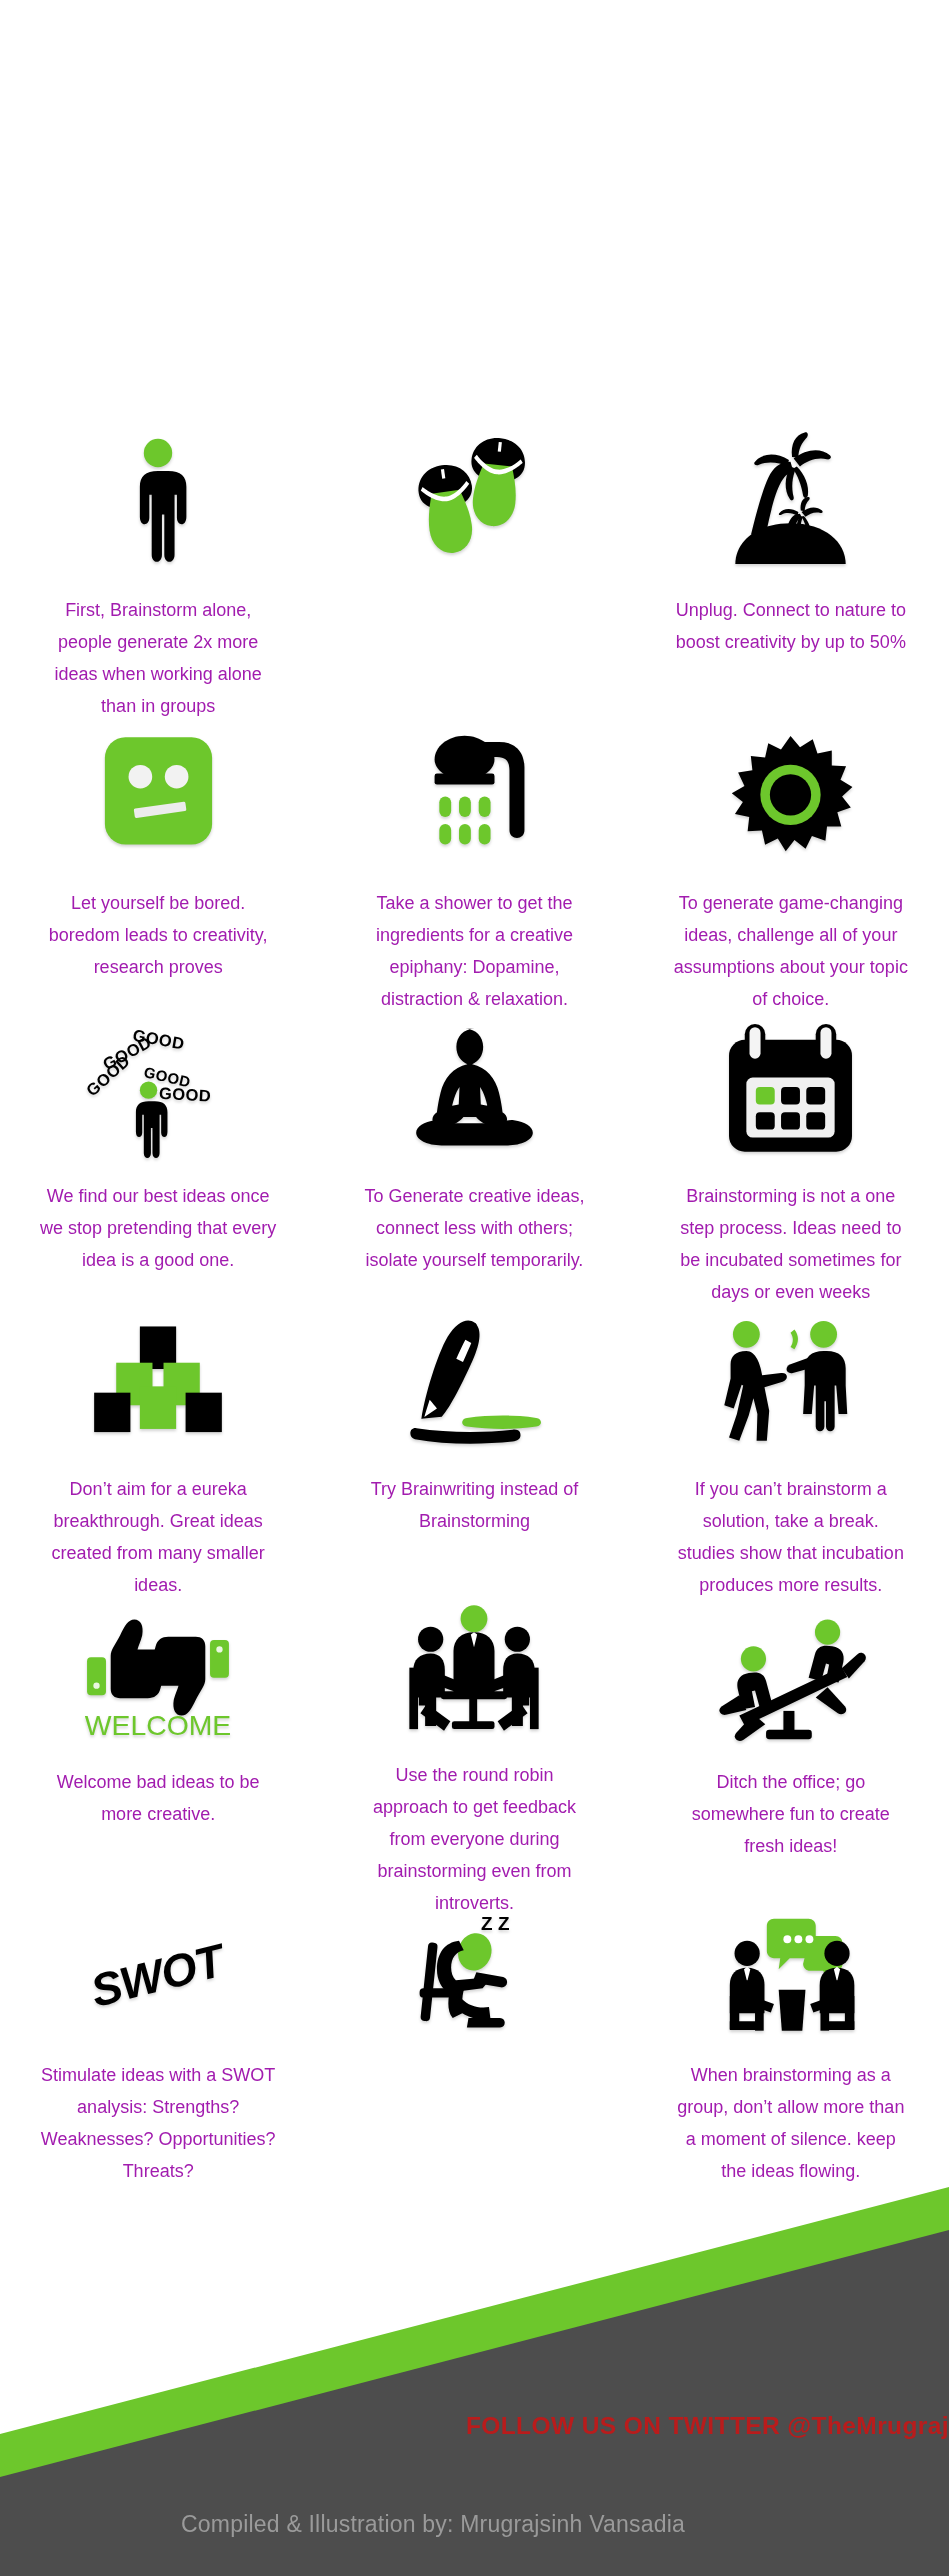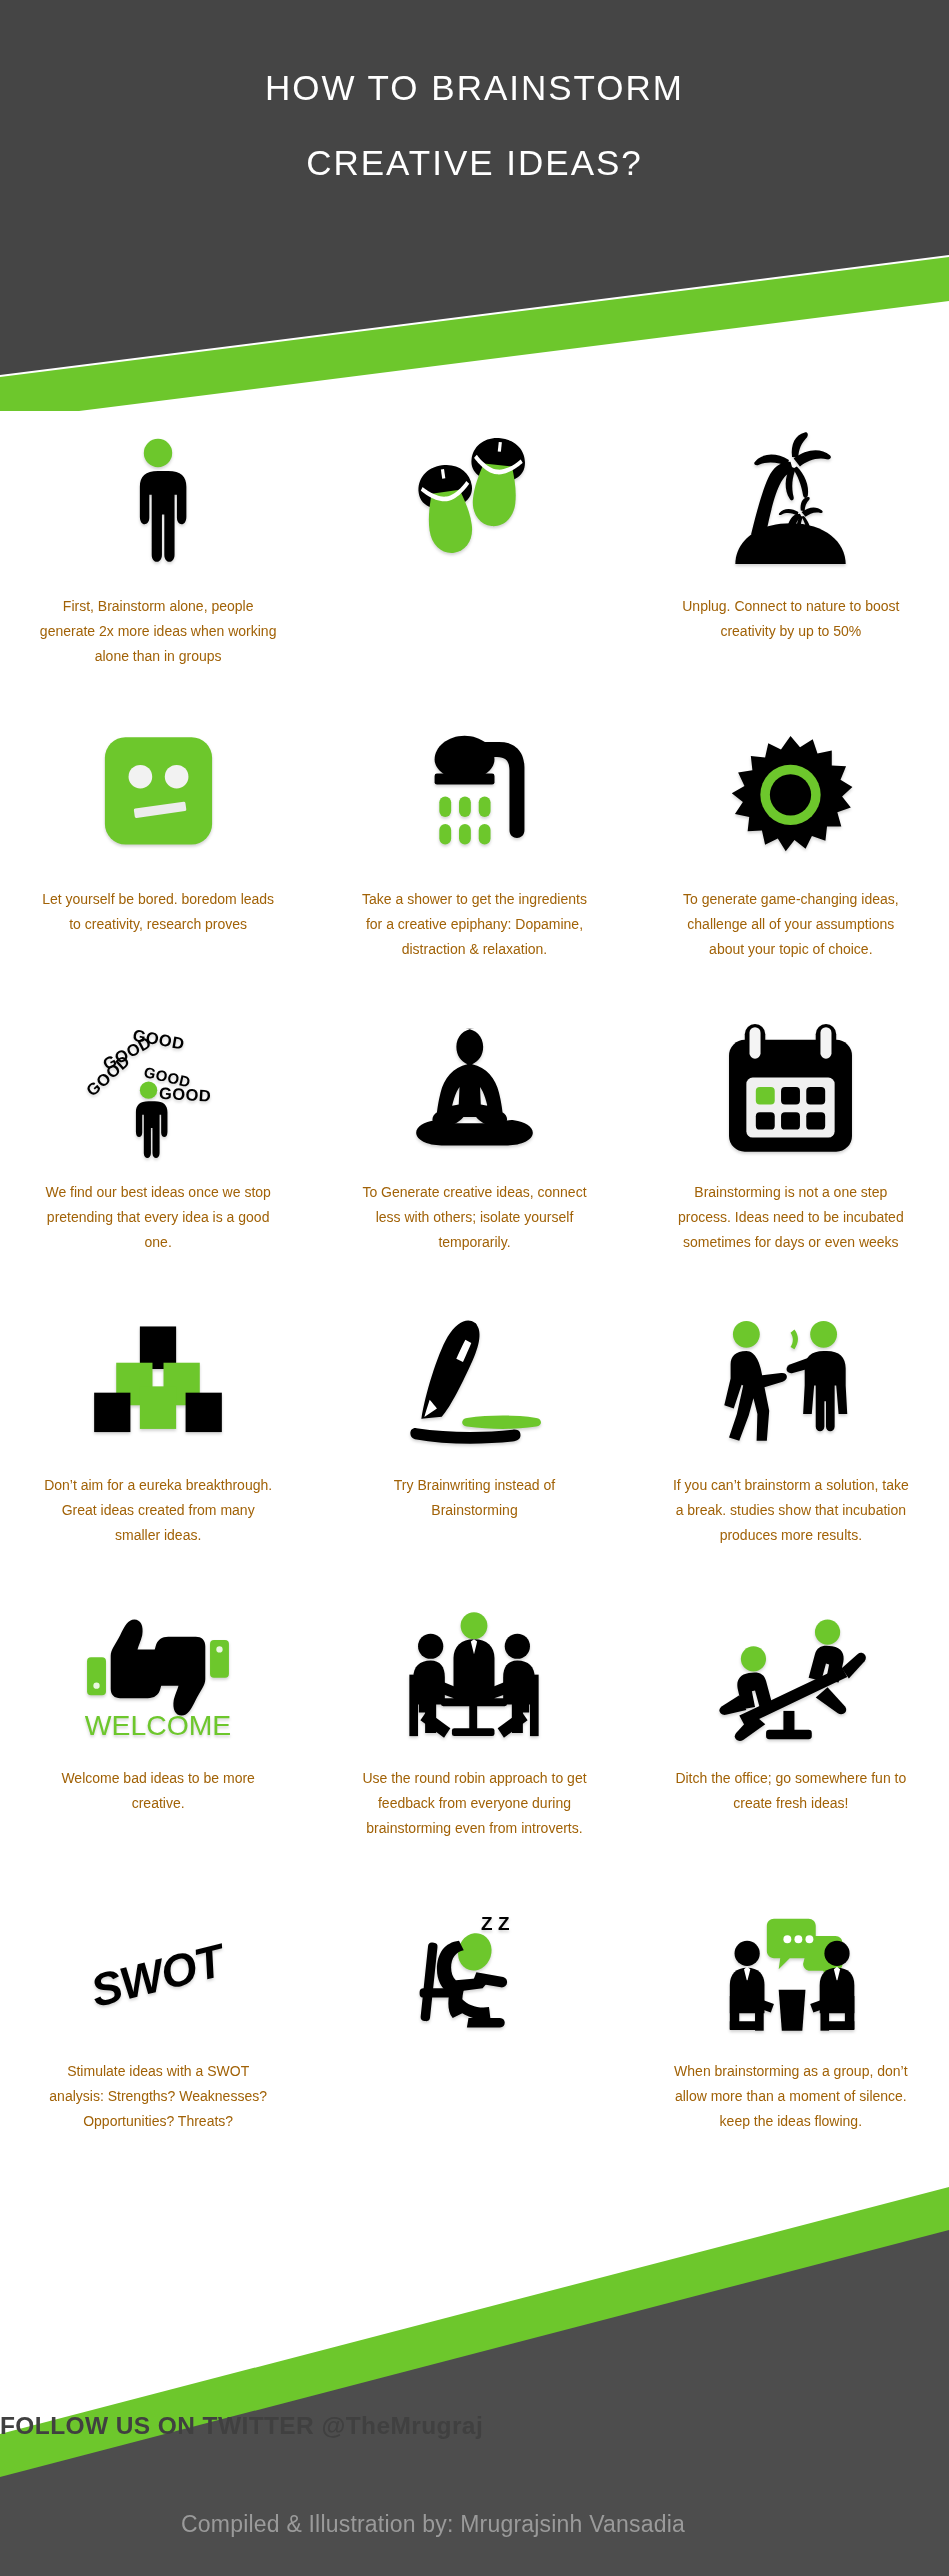--- a/index.html
+++ b/index.html
@@ -75,22 +75,22 @@
     width: 100%;
     display: flex;
     align-items: flex-end;
     justify-content: center;
     padding-bottom: 4.7px;
   }
   .icon-box svg { display: block; overflow: visible; filter: drop-shadow(0.8px 2.4px 1.6px rgba(0,0,0,0.18)); }
   .caption {
     margin-top: 17.4px;
     text-align: center;
-    color: #a16207;
-    font-size: 14px;
+    color: #a21caf;
+    font-size: 18px;
     line-height: 1.78;
     max-width: 237px;
   }
 
   
   .footer {
     position: absolute;
     bottom: 0; left: 0;
     width: 949px;
     height: 506px;
@@ -107,22 +107,22 @@
     position: absolute;
     left: 0; bottom: 0;
     width: 949px; height: 506px;
     background: #4d4d4d;
     clip-path: polygon(0 407px, 949px 160px, 949px 506px, 0 506px);
   }
   .footer-twitter {
     position: absolute;
     left: 0; bottom: 136px;
     width: 949px;
-    text-align: left;
-    color: #404040;
+    text-align: right;
+    color: #b91c1c;
     font-size: 24.5px;
     font-weight: 700;
     letter-spacing: 0.4px;
   }
   .footer-credit {
     position: absolute;
     left: 0; bottom: 38px;
     width: 850px;
     text-align: center;
     color: #9a9a9a;
@@ -130,28 +130,20 @@
     font-weight: 400;
     letter-spacing: 0.2px;
     padding-left: 16px;
   }
 </style>
 </head>
 <body>
 
 <div id="page">
 
-  <div class="header">
-    <div class="header-dark"></div>
-    <div class="header-green"></div>
-    <div class="header-title">
-      <span>HOW TO BRAINSTORM</span>
-      <span class="ln2">CREATIVE IDEAS?</span>
-    </div>
-  </div>
 
   <div class="grid">
 
     <div class="card">
       <div class="icon-box">
         <svg width="68" height="134" viewBox="0 0 86 170">
           <circle cx="43" cy="19" r="18" fill="#6dc72c"></circle>
           <path fill="#000" d="M43 42c-16 0-23 7-23 20v38c0 13 12 12 12 1V72h3v52c0 6 0 10 0 24 0 12 13 12 13 0V97h3v51c0 12 13 12 13 0 0-14 0-18 0-24V72h3v29c0 11 12 12 12-1V62c0-13-7-20-23-20h-13z"></path>
         </svg>
       </div>

